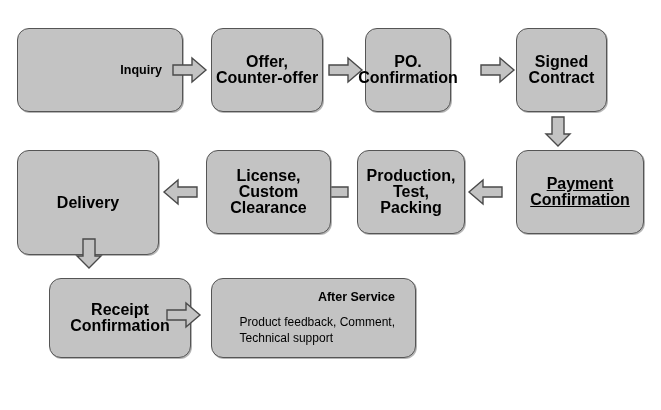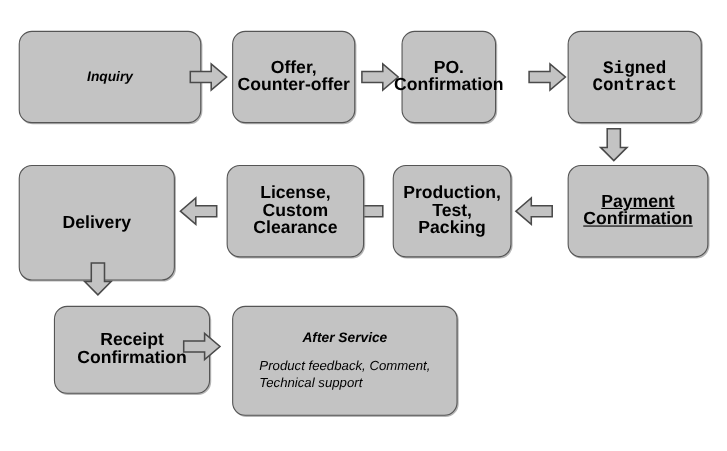--- a/index.html
+++ b/index.html
@@ -30,24 +30,23 @@
     box-shadow: 1px 1px 0 rgba(120,120,120,0.55);
     display: flex;
     flex-direction: column;
     justify-content: center;
   }
   .node.centered {
     align-items: center;
     text-align: center;
   }
   .node.lefted {
-    align-items: center;
+    align-items: flex-end;
     text-align: left;
-    padding: 0 10px;
-    font-style: italic;
+    padding: 0 20px;
   }
 
   .node-title {
     font-weight: bold;
     font-size: 12.5px;
     line-height: 15px;
     letter-spacing: 0px;
   }
   .node.centered .node-title {
     font-size: 16px;
@@ -107,21 +106,21 @@
     <div class="node-title">PO.
 Confirmation</div>
   </div>
 
   <div class="arrow" style="left:480px; top:57px;">
     <svg width="36" height="26" viewBox="0 0 36 26">
       <path class="arrow-shape" d="M1,8 L20,8 L20,1 L34,13 L20,25 L20,18 L1,18 Z"></path>
     </svg>
   </div>
 
-  <div class="node centered" style="left:516px; top:28px; width:122px; height:84px;font-family:Liberation Mono, monospace;">
+  <div class="node centered" style="left:516px; top:28px; width:91px; height:84px;">
     <div class="node-title">Signed
 Contract</div>
   </div>
 
   <div class="arrow" style="left:543px; top:116px;">
     <svg width="28" height="32" viewBox="0 0 28 32">
       <path class="arrow-shape" d="M9,1 L21,1 L21,18 L27,18 L15,30 L3,18 L9,18 Z"></path>
     </svg>
   </div>
 
@@ -174,19 +173,19 @@
     <div class="node-title">Receipt
 Confirmation</div>
   </div>
 
   <div class="arrow" style="left:166px; top:302px;">
     <svg width="36" height="26" viewBox="0 0 36 26">
       <path class="arrow-shape" d="M1,8 L20,8 L20,1 L34,13 L20,25 L20,18 L1,18 Z"></path>
     </svg>
   </div>
 
-  <div class="node lefted" style="left:211px; top:278px; width:205px; height:100px;">
+  <div class="node lefted" style="left:211px; top:278px; width:205px; height:80px;">
     <div class="node-title">After Service</div>
     <div class="node-body">Product feedback, Comment,
 Technical support</div>
   </div>
 
 </div>
 
 </body></html>

